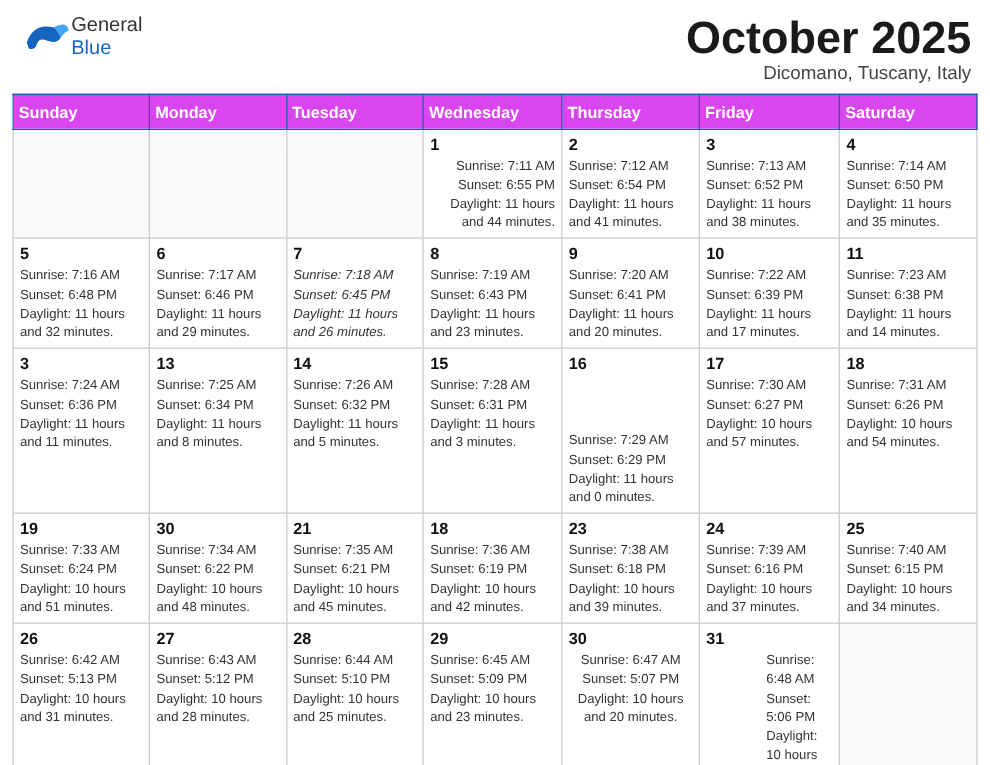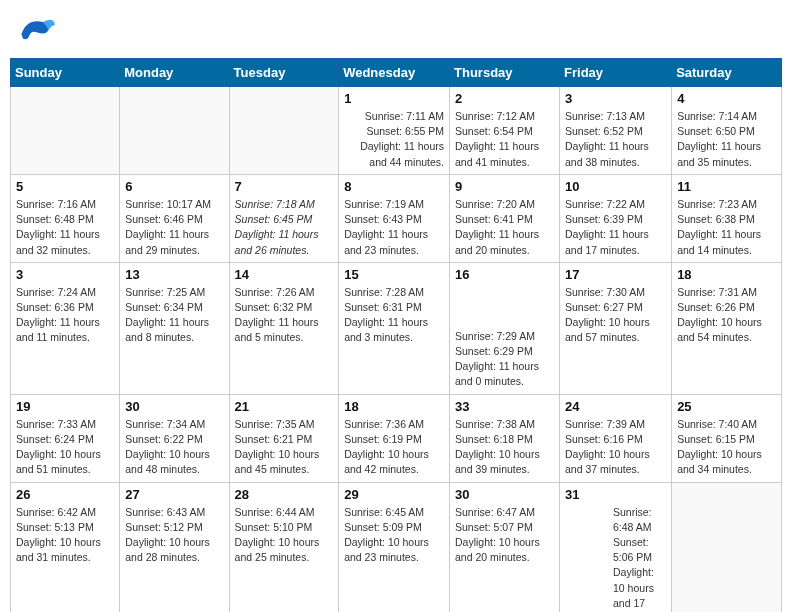--- a/index.html
+++ b/index.html
@@ -29,21 +29,21 @@
     .location {
       font-size: 15px;
       color: #444;
     }
     .calendar {
       width: 100%;
       border-collapse: collapse;
       border: 1px solid #ccc;
     }
     .calendar th {
-      background-color: #0369a1;
+      background-color: #d946ef;
       color: #fff;
       font-size: 13px;
       font-weight: bold;
       padding: 6px 4px;
       text-align: left;
       border: 1px solid #1a5aaa;
     }
     .calendar td {
       vertical-align: top;
       border: 1px solid #ccc;
@@ -82,22 +82,28 @@
   </style>
 </head>
 <body>
 
 <div class="header">
   <div class="logo-wrapper">
     <svg class="logo-bird" viewBox="0 0 50 50" xmlns="http://www.w3.org/2000/svg">
       <path d="M8 30 Q15 10 35 15 Q45 17 42 25 Q38 32 28 28 Q20 25 18 32 Q16 38 10 36 Z" fill="#1565c0"></path>
       <path d="M35 15 Q48 8 50 18 Q45 20 42 25 Q38 18 35 15 Z" fill="#42a5f5"></path>
     </svg>
+    <div>
+      <span class="logo-general">General</span>
+      <span class="logo-blue">Blue</span>
+    </div>
   </div>
   <div class="title-block">
+    <div class="month-title">October 2025</div>
+    <div class="location">Dicomano, Tuscany, Italy</div>
   </div>
 </div>
 
 <table class="calendar">
   <thead>
     <tr>
     <th>Sunday</th>
         <th>Monday</th>
         <th>Tuesday</th>
         <th>Wednesday</th>
@@ -138,21 +144,21 @@
       </tr>
       <tr>
         <td>
           <div class="day-number">5</div>
           <div class="day-info" style="white-space: pre-line;">Sunrise: 7:16 AM
 Sunset: 6:48 PM
 Daylight: 11 hours and 32 minutes.</div>
         </td>
         <td>
           <div class="day-number">6</div>
-          <div class="day-info" style="white-space: pre-line;">Sunrise: 10:17 AM
+          <div class="day-info" style="white-space: pre-line;">Sunrise: 7:17 AM
 Sunset: 6:46 PM
 Daylight: 11 hours and 29 minutes.</div>
         </td>
         <td>
           <div class="day-number">7</div>
           <div class="day-info" style="white-space: pre-line; font-style: italic;">Sunrise: 7:18 AM
 Sunset: 6:45 PM
 Daylight: 11 hours and 26 minutes.</div>
         </td>
         <td>
@@ -243,21 +249,21 @@
 Sunset: 6:21 PM
 Daylight: 10 hours and 45 minutes.</div>
         </td>
         <td>
           <div class="day-number">18</div>
           <div class="day-info" style="white-space: pre-line;">Sunrise: 7:36 AM
 Sunset: 6:19 PM
 Daylight: 10 hours and 42 minutes.</div>
         </td>
         <td>
-          <div class="day-number">33</div>
+          <div class="day-number">23</div>
           <div class="day-info" style="white-space: pre-line;">Sunrise: 7:38 AM
 Sunset: 6:18 PM
 Daylight: 10 hours and 39 minutes.</div>
         </td>
         <td>
           <div class="day-number">24</div>
           <div class="day-info" style="white-space: pre-line;">Sunrise: 7:39 AM
 Sunset: 6:16 PM
 Daylight: 10 hours and 37 minutes.</div>
         </td>
@@ -288,21 +294,21 @@
 Daylight: 10 hours and 25 minutes.</div>
         </td>
         <td>
           <div class="day-number">29</div>
           <div class="day-info" style="white-space: pre-line;">Sunrise: 6:45 AM
 Sunset: 5:09 PM
 Daylight: 10 hours and 23 minutes.</div>
         </td>
         <td>
           <div class="day-number">30</div>
-          <div class="day-info" style="white-space: pre-line;">Sunrise: 6:47 AM
+          <div class="day-info" style="white-space: pre-line; text-align: center;">Sunrise: 6:47 AM
 Sunset: 5:07 PM
 Daylight: 10 hours and 20 minutes.</div>
         </td>
         <td>
           <div class="day-number">31</div>
           <div class="day-info" style="white-space: pre-line; margin-left: 48px;">Sunrise: 6:48 AM
 Sunset: 5:06 PM
 Daylight: 10 hours and 17 minutes.</div>
         </td>
         <td class="empty"></td>

